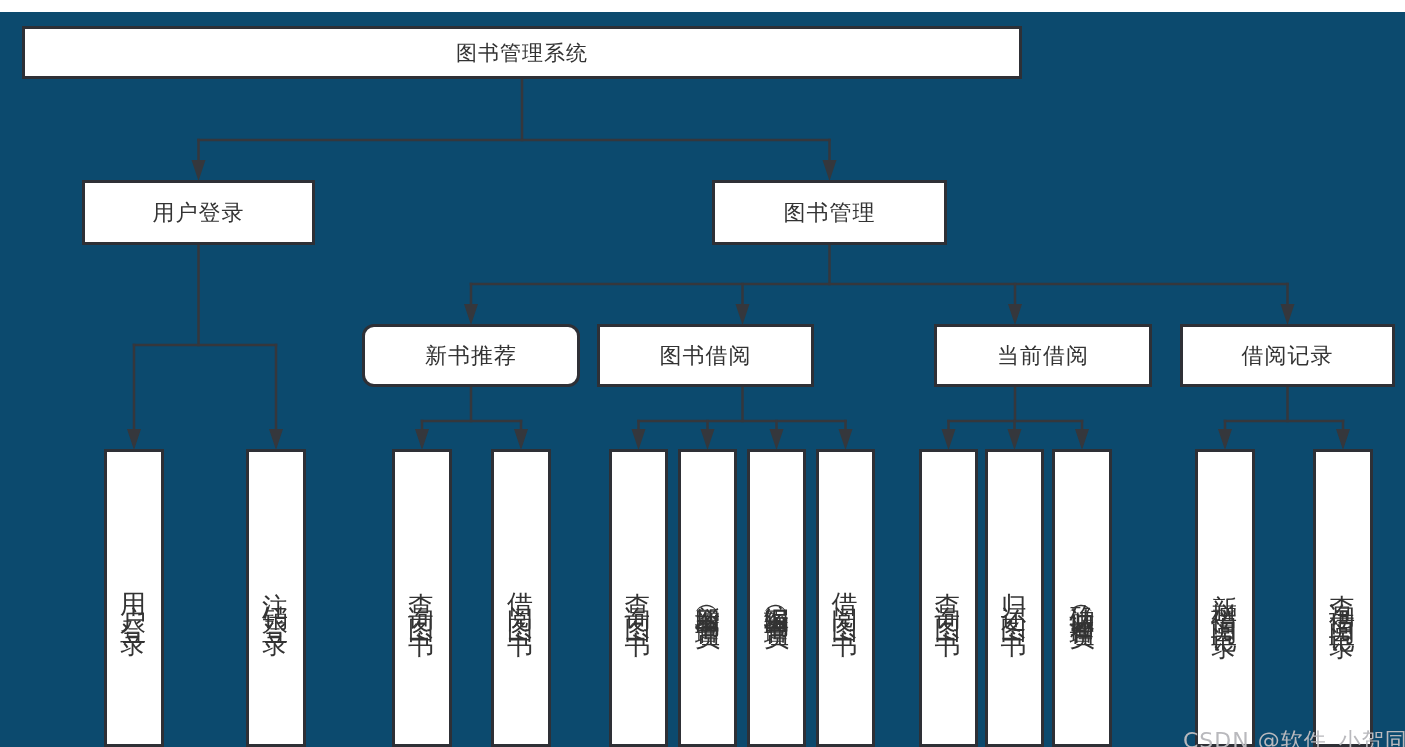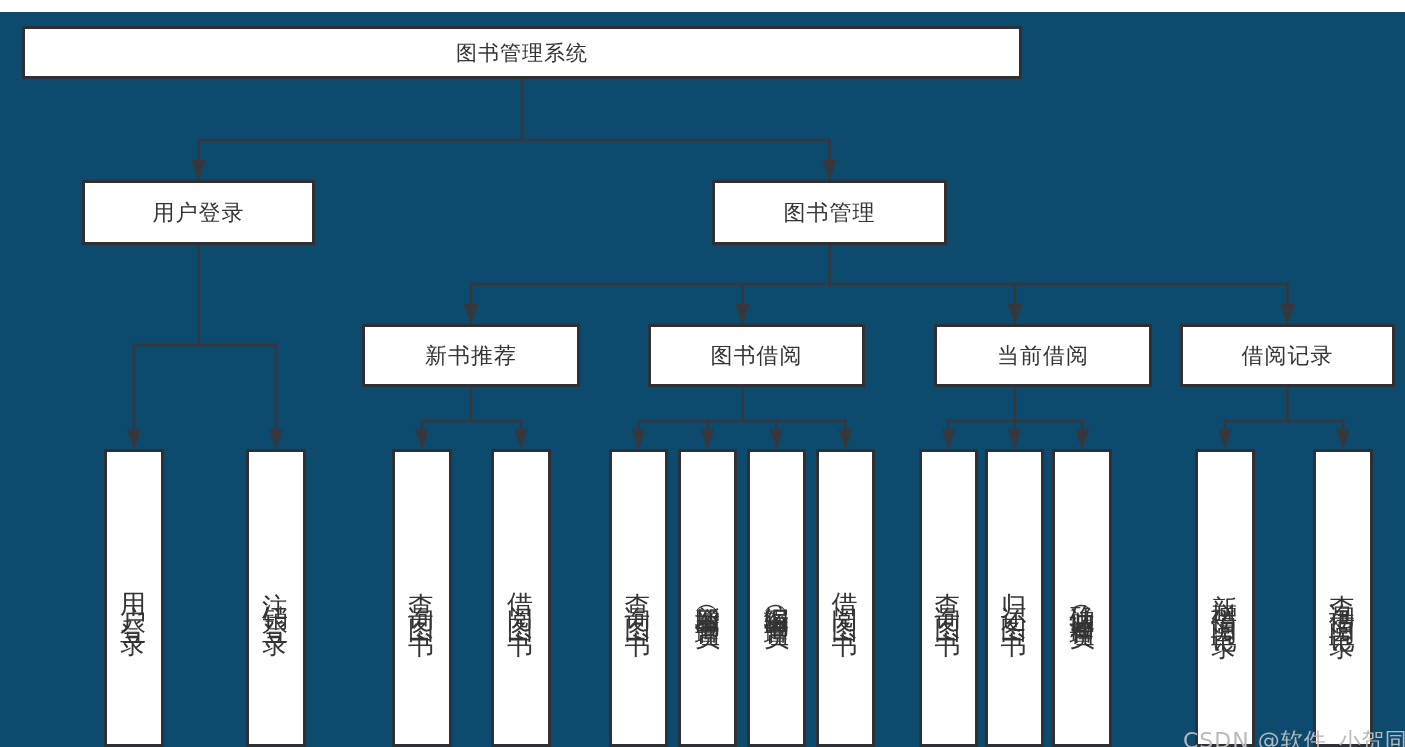--- a/index.html
+++ b/index.html
@@ -135,30 +135,30 @@
       </div>
       <div class="node v-node v4" style="left: 104px; top: 437px; width: 60px; height: 298px;">
         <span class="label">用户登录</span>
       </div>
       <div class="node v-node v4" style="left: 246px; top: 437px; width: 60px; height: 298px;">
         <span class="label">注销登录</span>
       </div>
       <div class="node h-node" style="left: 712px; top: 168px; width: 235px; height: 65px;">
         <span class="label">图书管理</span>
       </div>
-      <div class="node h-node" style="left: 362px; top: 312px; width: 218px; height: 63px;">
+      <div class="node h-node" style="left: 362px; top: 312px; width: 218px; height: 63px; border-radius: 12px;">
         <span class="label">新书推荐</span>
       </div>
       <div class="node v-node v4" style="left: 392px; top: 437px; width: 60px; height: 298px;">
         <span class="label">查询图书</span>
       </div>
       <div class="node v-node v4" style="left: 491px; top: 437px; width: 60px; height: 298px;">
         <span class="label">借阅图书</span>
       </div>
-      <div class="node h-node" style="left: 648px; top: 312px; width: 217px; height: 63px; align-items: center;">
+      <div class="node h-node" style="left: 597px; top: 312px; width: 217px; height: 63px; align-items: center;">
         <span class="label">图书借阅</span>
       </div>
       <div class="node v-node v4" style="left: 609px; top: 437px; width: 59px; height: 298px;">
         <span class="label">查询图书</span>
       </div>
       <div class="node v-node v9" style="left: 678px; top: 437px; width: 59px; height: 298px;">
         <span class="label">新增图书（管理员）</span>
       </div>
       <div class="node v-node v9" style="left: 747px; top: 437px; width: 59px; height: 298px;">
         <span class="label">编辑图书（管理员）</span>

